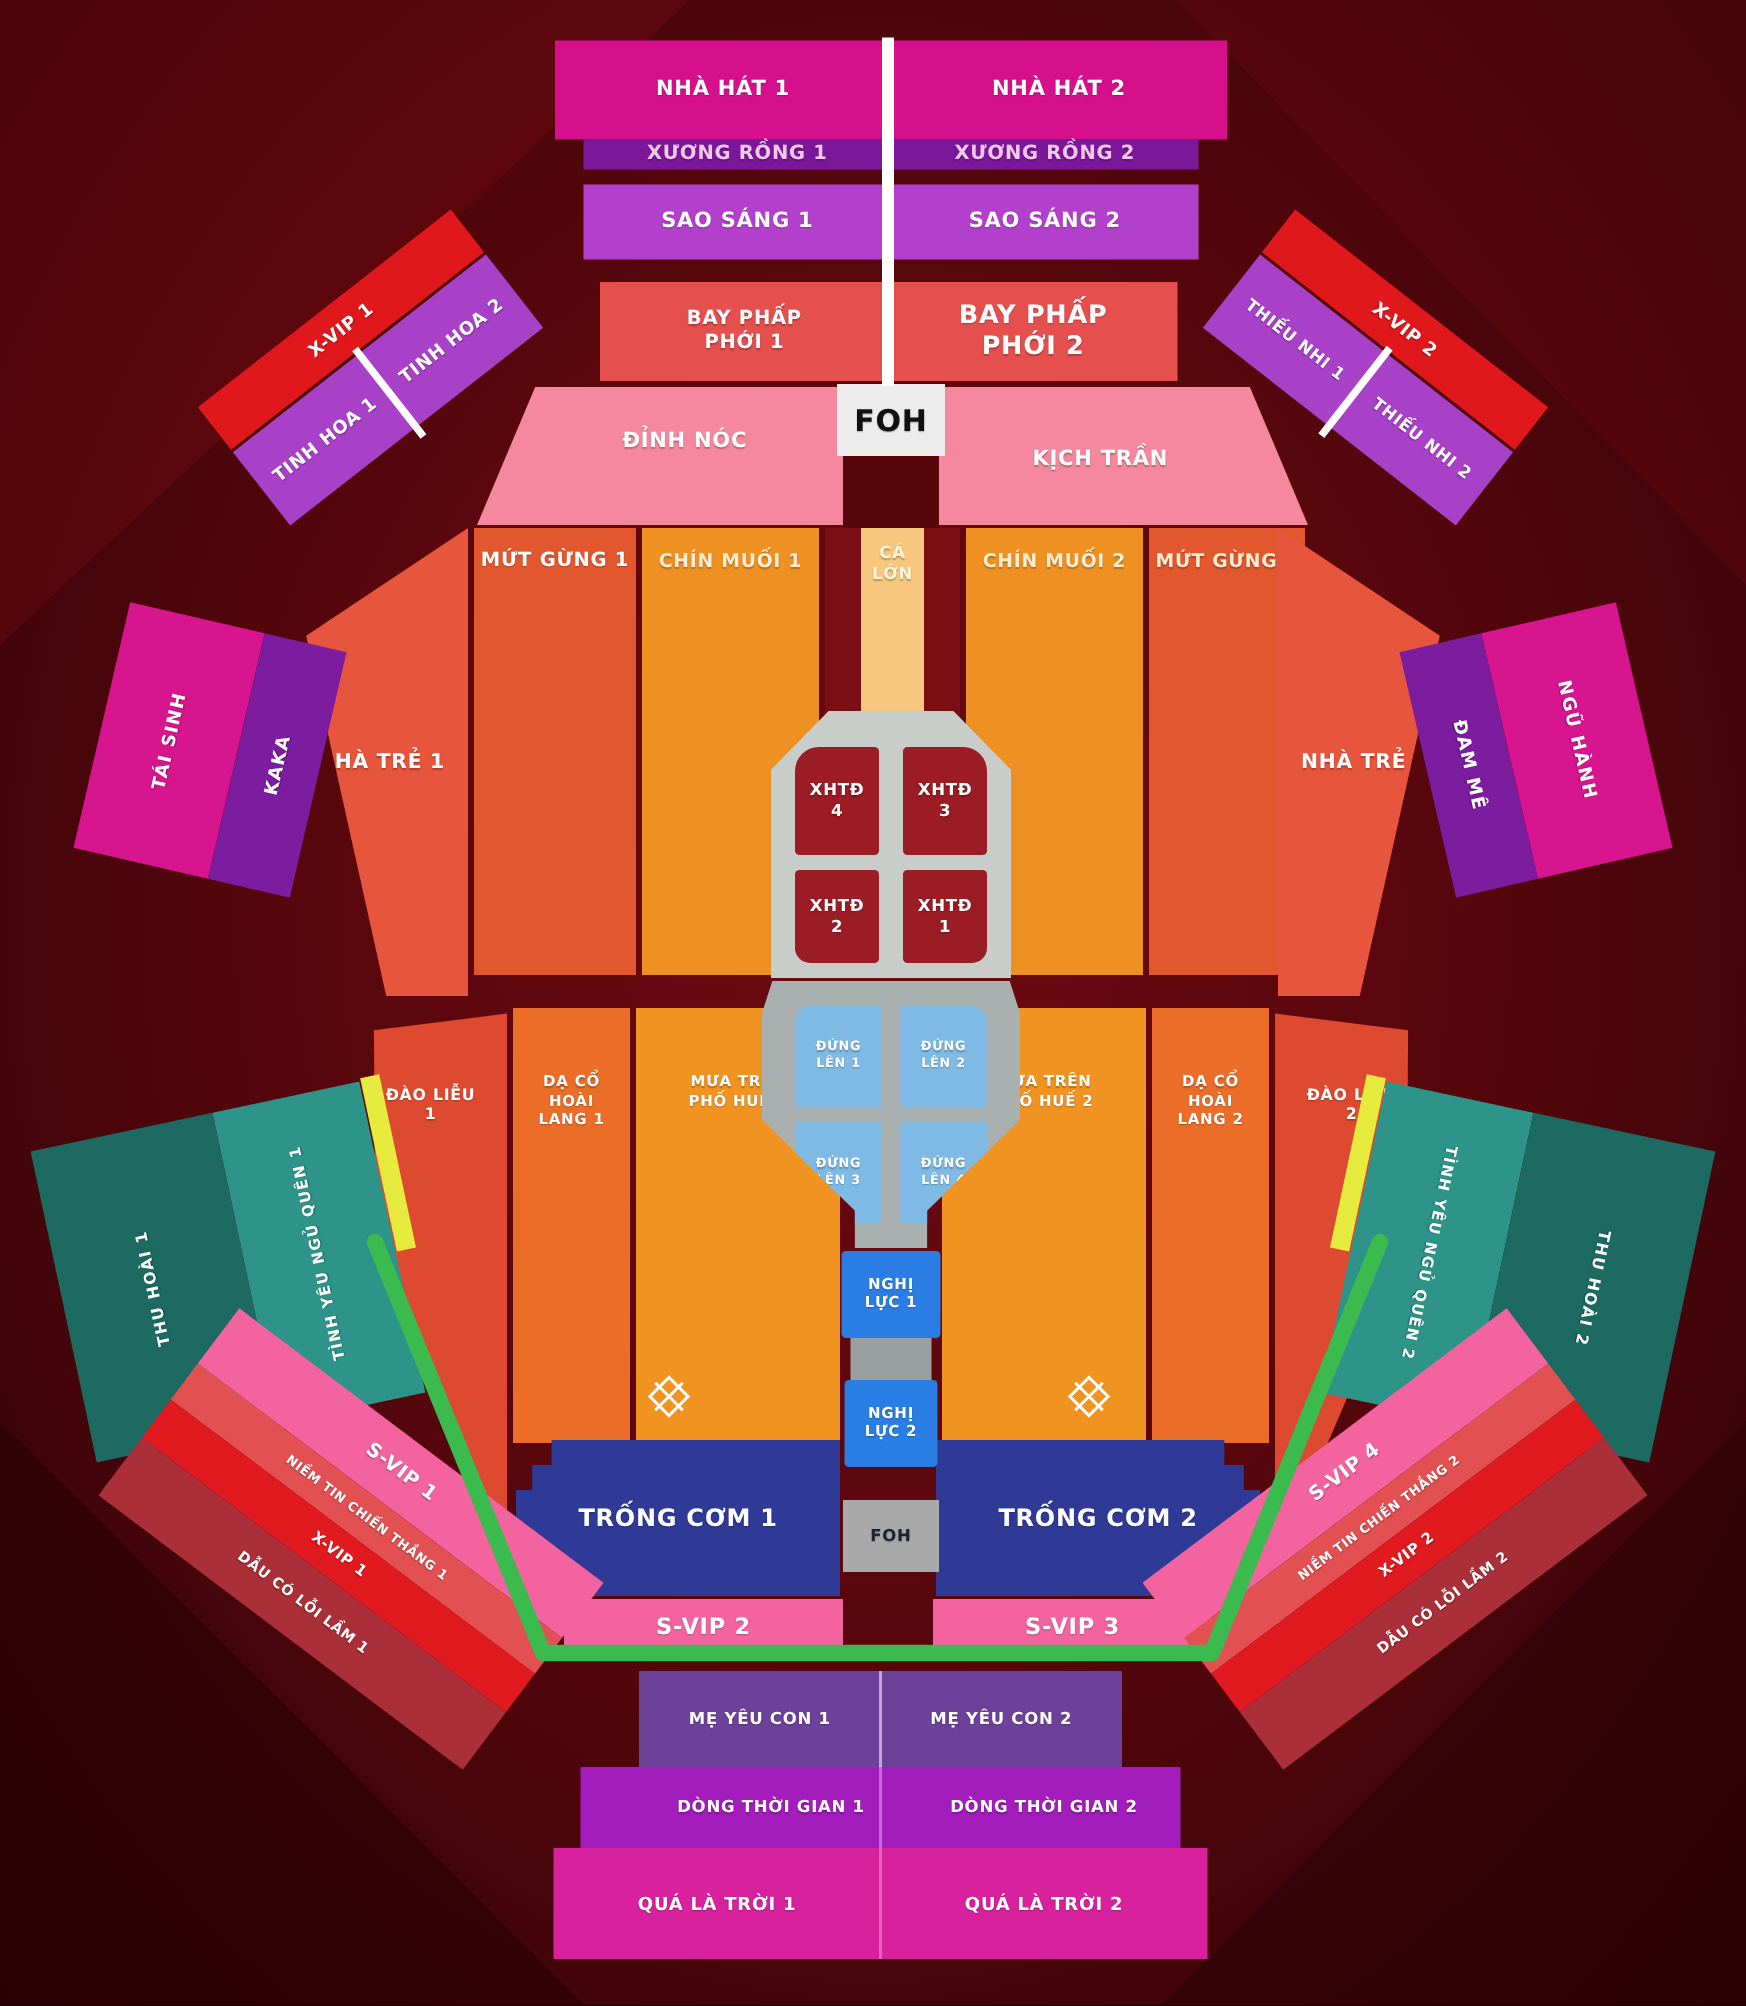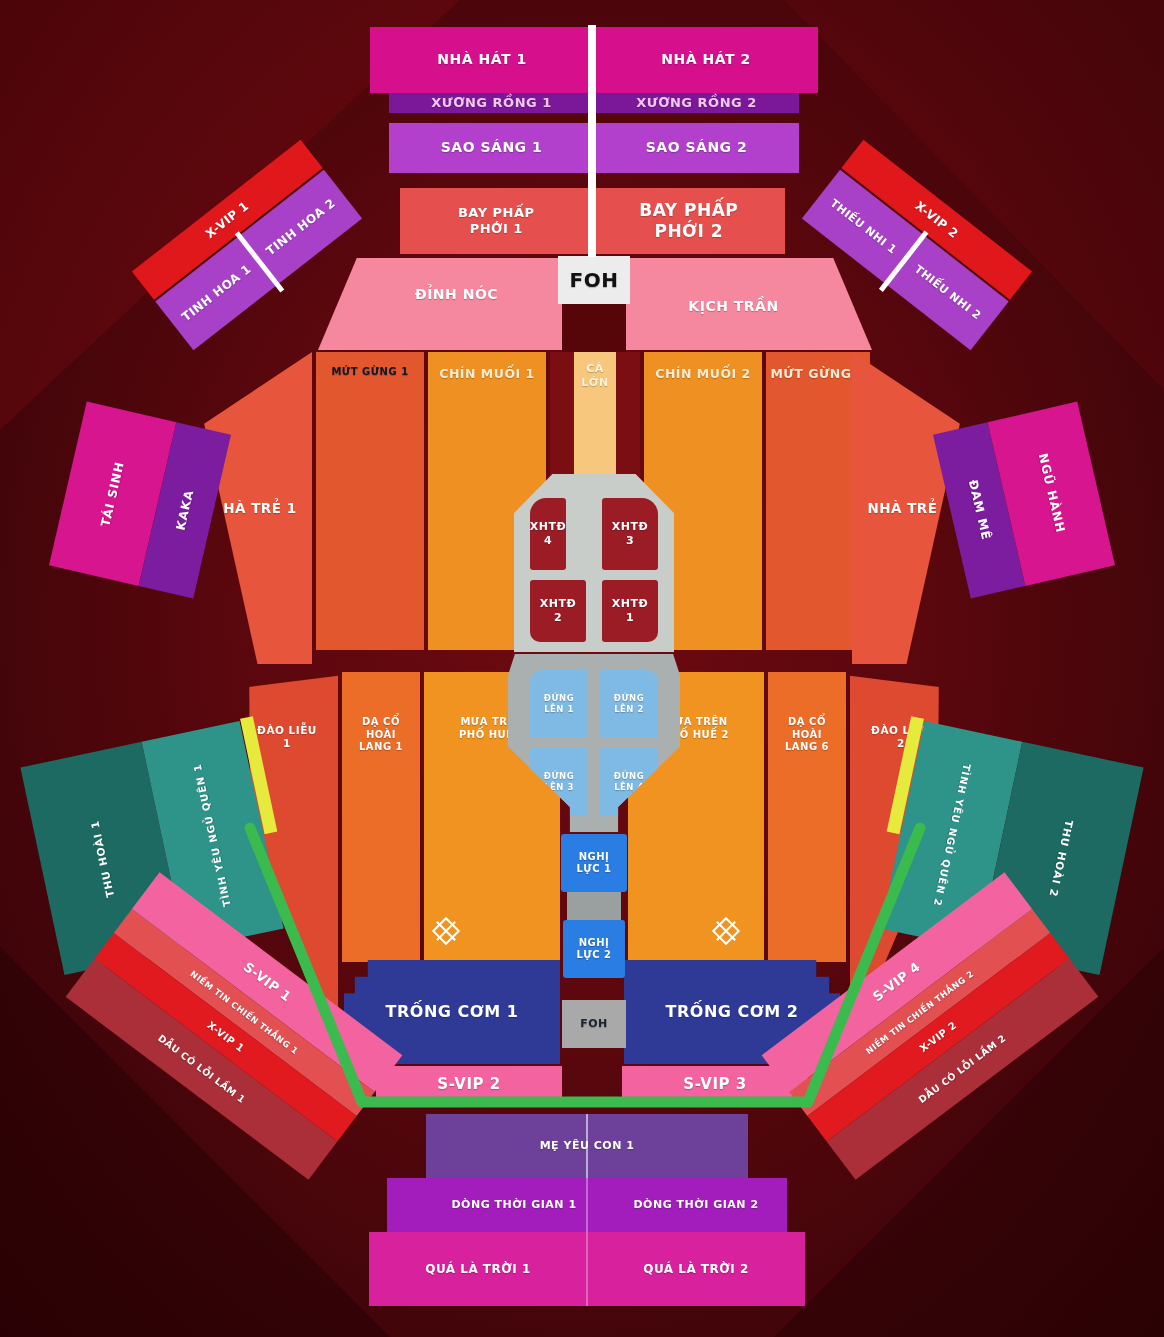--- a/index.html
+++ b/index.html
@@ -73,21 +73,21 @@
   <div class="sec" style="left:318px;top:258px;width:554px;height:92px;background:#f5889e;clip-path:polygon(7% 0,93% 0,100% 100%,0 100%);">
     <span class="lbl" style="position:absolute;left:6%;width:38%;top:28px;font-size:14px">ĐỈNH NÓC</span>
     <span class="lbl" style="position:absolute;right:6%;width:38%;top:40px;font-size:14px">KỊCH TRẦN</span>
   </div>
   <div class="abs" style="left:562px;top:300px;width:64px;height:52px;background:#560609;"></div>
   <div class="sec" style="left:558px;top:256px;width:72px;height:48px;background:#ececec;z-index:22;">
     <span class="lbl" style="font-size:20px;color:#111;">FOH</span>
   </div>
 
   <div class="sec" style="left:316px;top:352px;width:108px;height:298px;background:#e2572e;align-items:flex-start;padding-top:14px;">
-    <span class="lbl" style="font-size:10px;color:#0f172a">MỨT GỪNG 1</span>
+    <span class="lbl" style="font-size:13px;color:#ffffff">MỨT GỪNG 1</span>
   </div>
   <div class="sec" style="left:428px;top:352px;width:118px;height:298px;background:#ee9122;align-items:flex-start;padding-top:14px;">
     <span class="lbl" style="font-size:12.5px;color:#f8ecd2">CHÍN MUỐI 1</span>
   </div>
   <div class="abs" style="left:550px;top:352px;width:24px;height:126px;background:#7a0e13;"></div>
   <div class="sec" style="left:574px;top:352px;width:42px;height:126px;background:#f6c77d;align-items:flex-start;padding-top:10px;">
     <span class="lbl" style="font-size:11px;width:30px;color:#fdf3da">CÁ LỚN</span>
   </div>
   <div class="abs" style="left:616px;top:352px;width:24px;height:126px;background:#7a0e13;"></div>
   <div class="sec" style="left:644px;top:352px;width:118px;height:298px;background:#ee9122;align-items:flex-start;padding-top:14px;">
@@ -147,21 +147,21 @@
   <div class="abs" style="left:950px;top:416px;width:148px;height:168px;transform:rotate(-13deg);">
     <div class="sec" style="left:0;top:0;width:56px;height:168px;background:#7b1d9e;">
       <span class="lbl vtxt2" style="font-size:12px">ĐAM MÊ</span>
     </div>
     <div class="sec" style="left:56px;top:0;width:92px;height:168px;background:#d6158f;">
       <span class="lbl vtxt2" style="font-size:12px">NGŨ HÀNH</span>
     </div>
   </div>
 
   <div class="abs" style="left:514px;top:474px;width:160px;height:178px;background:#c9cdc9;clip-path:polygon(24% 0,76% 0,100% 22%,100% 100%,0 100%,0 22%);z-index:30;">
-    <div class="sec" style="left:16px;top:24px;width:36px;height:72px;background:#9c1c26;border-radius:16px 3px 3px 3px;">
+    <div class="sec" style="left:16px;top:24px;width:56px;height:72px;background:#9c1c26;border-radius:16px 3px 3px 3px;">
       <span class="lbl" style="font-size:11px;width:40px">XHTĐ 4</span>
     </div>
     <div class="sec" style="left:88px;top:24px;width:56px;height:72px;background:#9c1c26;border-radius:3px 16px 3px 3px;">
       <span class="lbl" style="font-size:11px;width:40px">XHTĐ 3</span>
     </div>
     <div class="sec" style="left:16px;top:106px;width:56px;height:62px;background:#9c1c26;border-radius:3px 3px 3px 10px;">
       <span class="lbl" style="font-size:11px;width:40px">XHTĐ 2</span>
     </div>
     <div class="sec" style="left:88px;top:106px;width:56px;height:62px;background:#9c1c26;border-radius:3px 3px 10px 3px;">
       <span class="lbl" style="font-size:11px;width:40px">XHTĐ 1</span>
@@ -189,21 +189,21 @@
   <div class="sec" style="left:342px;top:672px;width:78px;height:290px;background:#eb6d28;align-items:flex-start;padding-top:44px;">
     <span class="lbl" style="font-size:10px;width:62px">DẠ CỔ HOÀI LANG 1</span>
   </div>
   <div class="sec" style="left:424px;top:672px;width:136px;height:290px;background:#f09320;align-items:flex-start;padding-top:44px;">
     <span class="lbl" style="font-size:10px;width:78px">MƯA TRÊN PHỐ HUẾ 1</span>
   </div>
   <div class="sec" style="left:628px;top:672px;width:136px;height:290px;background:#f09320;align-items:flex-start;padding-top:44px;">
     <span class="lbl" style="font-size:10px;width:78px">MƯA TRÊN PHỐ HUẾ 2</span>
   </div>
   <div class="sec" style="left:768px;top:672px;width:78px;height:290px;background:#eb6d28;align-items:flex-start;padding-top:44px;">
-    <span class="lbl" style="font-size:10px;width:62px">DẠ CỔ HOÀI LANG 6</span>
+    <span class="lbl" style="font-size:10px;width:62px">DẠ CỔ HOÀI LANG 2</span>
   </div>
   <div class="sec" style="left:850px;top:672px;width:102px;height:372px;background:#dd4a30;clip-path:polygon(0 1%,87% 4%,86% 45%,0 100%);align-items:flex-start;justify-content:center;padding-top:52px;">
     <span class="lbl" style="font-size:10.5px;width:60px">ĐÀO LIỄU 2</span>
   </div>
 
   <svg class="abs" style="left:430px;top:915px;z-index:31;" width="32" height="32" viewBox="0 0 32 32">
     <g stroke="#ffffff" stroke-width="2" fill="none">
       <rect x="7" y="7" width="18" height="18" transform="rotate(45 16 16)"></rect>
       <path d="M16 3 L16 29 M3 16 L29 16" transform="rotate(45 16 16)"></path>
     </g>
@@ -290,20 +290,23 @@
   <svg class="abs" style="left:0;top:0;z-index:40;pointer-events:none;" width="1164" height="1337" viewBox="0 0 1164 1337">
     <polyline points="250,828 362,1102 808,1102 920,828" fill="none" stroke="#3bbb4d" stroke-width="11" stroke-linejoin="round" stroke-linecap="round"></polyline>
   </svg>
 
   <div class="sec" style="left:426px;top:1114px;width:322px;height:64px;background:#6d4199;z-index:20;">
     <div class="halves">
       <div class="half">
           <span class="lbl" style="font-size:11px">MẸ YÊU CON 1</span>
         </div>
       <div class="abs" style="left:160px;top:0;width:2px;height:64px;background:rgba(255,255,255,.55);"></div>
+      <div class="half">
+          <span class="lbl" style="font-size:11px">MẸ YÊU CON 2</span>
+        </div>
     </div>
   </div>
   <div class="sec" style="left:387px;top:1178px;width:400px;height:54px;background:#a31dbd;z-index:20;padding-left:36px;">
     <div class="halves">
       <div class="half">
           <span class="lbl" style="font-size:11px">DÒNG THỜI GIAN 1</span>
         </div>
       <div class="abs" style="left:199px;top:0;width:2px;height:54px;background:rgba(255,255,255,.35);"></div>
       <div class="half">
           <span class="lbl" style="font-size:11px">DÒNG THỜI GIAN 2</span>

